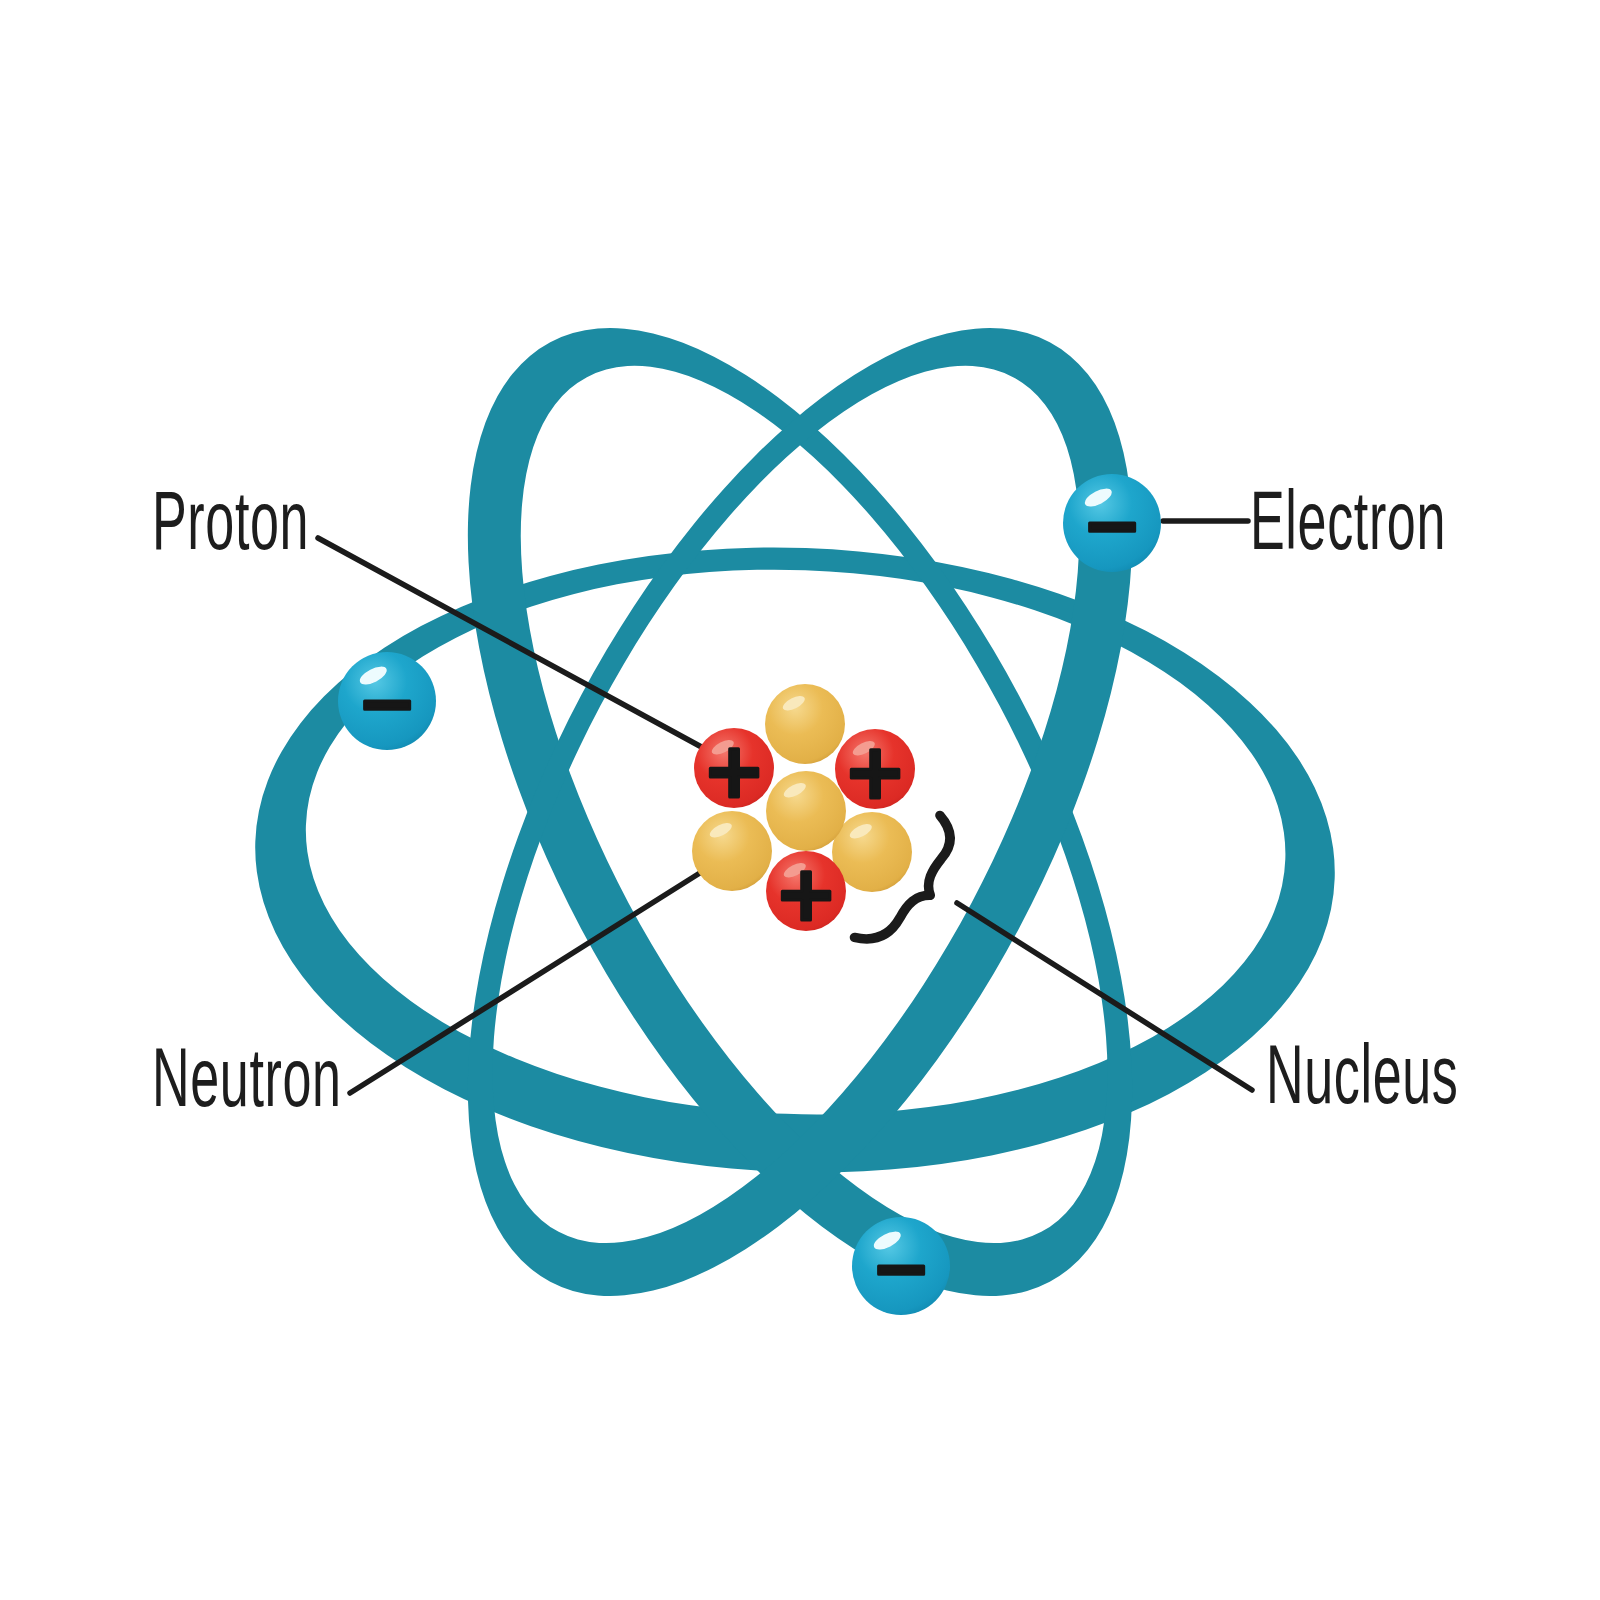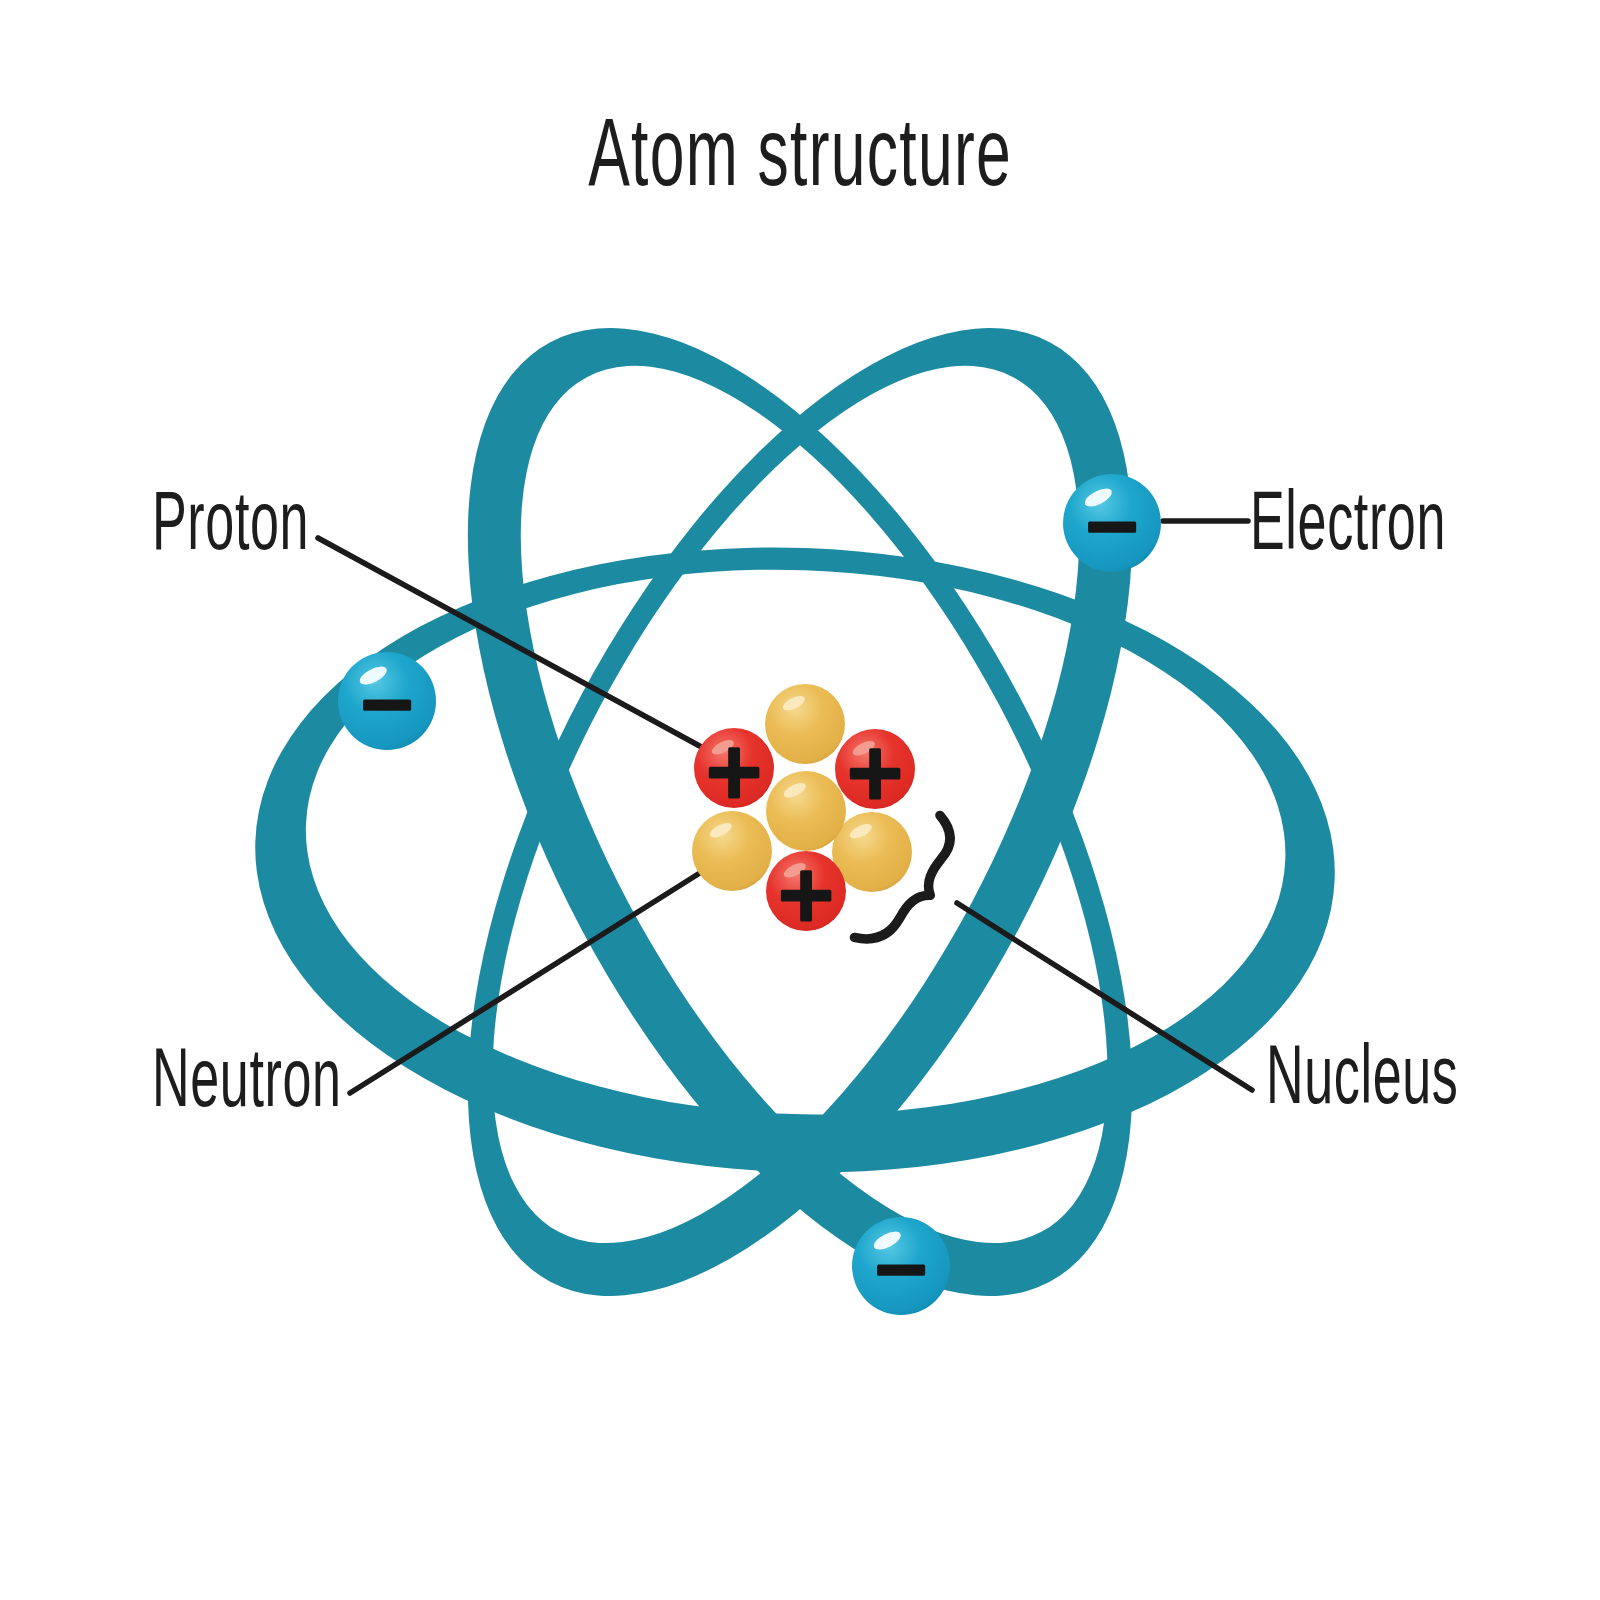--- a/index.html
+++ b/index.html
@@ -126,21 +126,18 @@
           <text x="387" y="701" dy="2" fill="#161616" stroke="#161616" stroke-width="3" stroke-linejoin="round" font-family="&quot;DejaVu Sans&quot;, sans-serif" font-size="72" font-weight="bold" text-anchor="middle" dominant-baseline="central">−</text>
         </g>
         <g>
           <circle cx="901" cy="1266" r="49" fill="url(#electronGrad)"></circle>
           <ellipse cx="887.28" cy="1240.52" rx="14.7" ry="6.615" fill="#EDFBFE" transform="rotate(-27 887.28 1240.52)"></ellipse>
           <text x="901" y="1266" dy="2" fill="#161616" stroke="#161616" stroke-width="3" stroke-linejoin="round" font-family="&quot;DejaVu Sans&quot;, sans-serif" font-size="72" font-weight="bold" text-anchor="middle" dominant-baseline="central">−</text>
         </g>
       </g>
   </svg>
 
-  <div class="page-title">
-    <span>Atom structure</span>
-  </div>
 
   <div class="diagram-label" style="left: 152px; top: 478px;">Proton</div>
   <div class="diagram-label" style="left: 152px; top: 1035px;">Neutron</div>
   <div class="diagram-label" style="left: 1250px; top: 478px;">Electron</div>
   <div class="diagram-label" style="left: 1266px; top: 1032px;">Nucleus</div>
 </div>
 
 </body></html>

